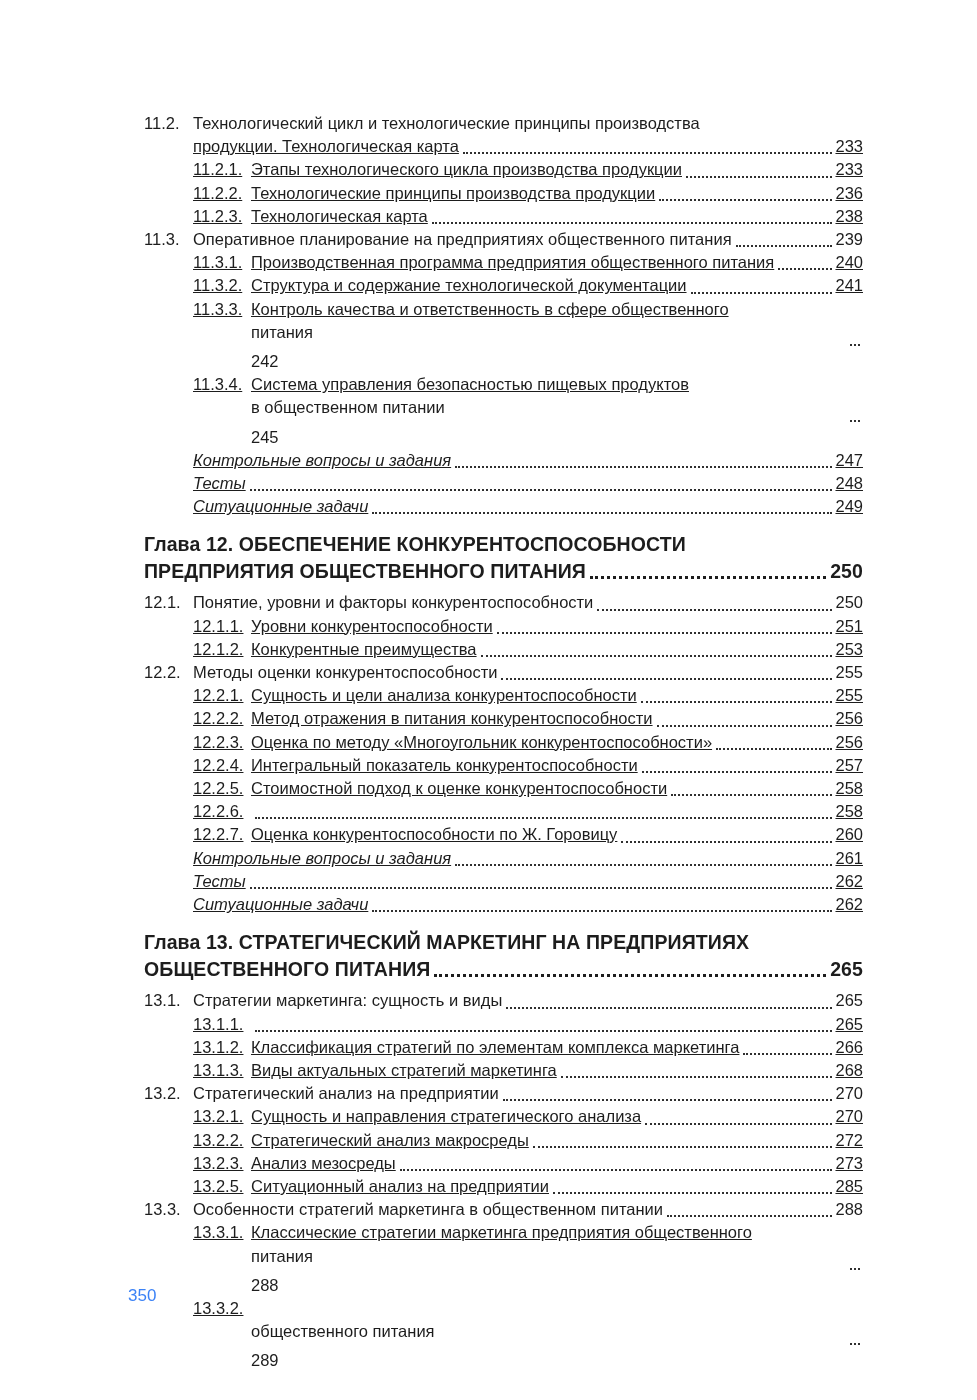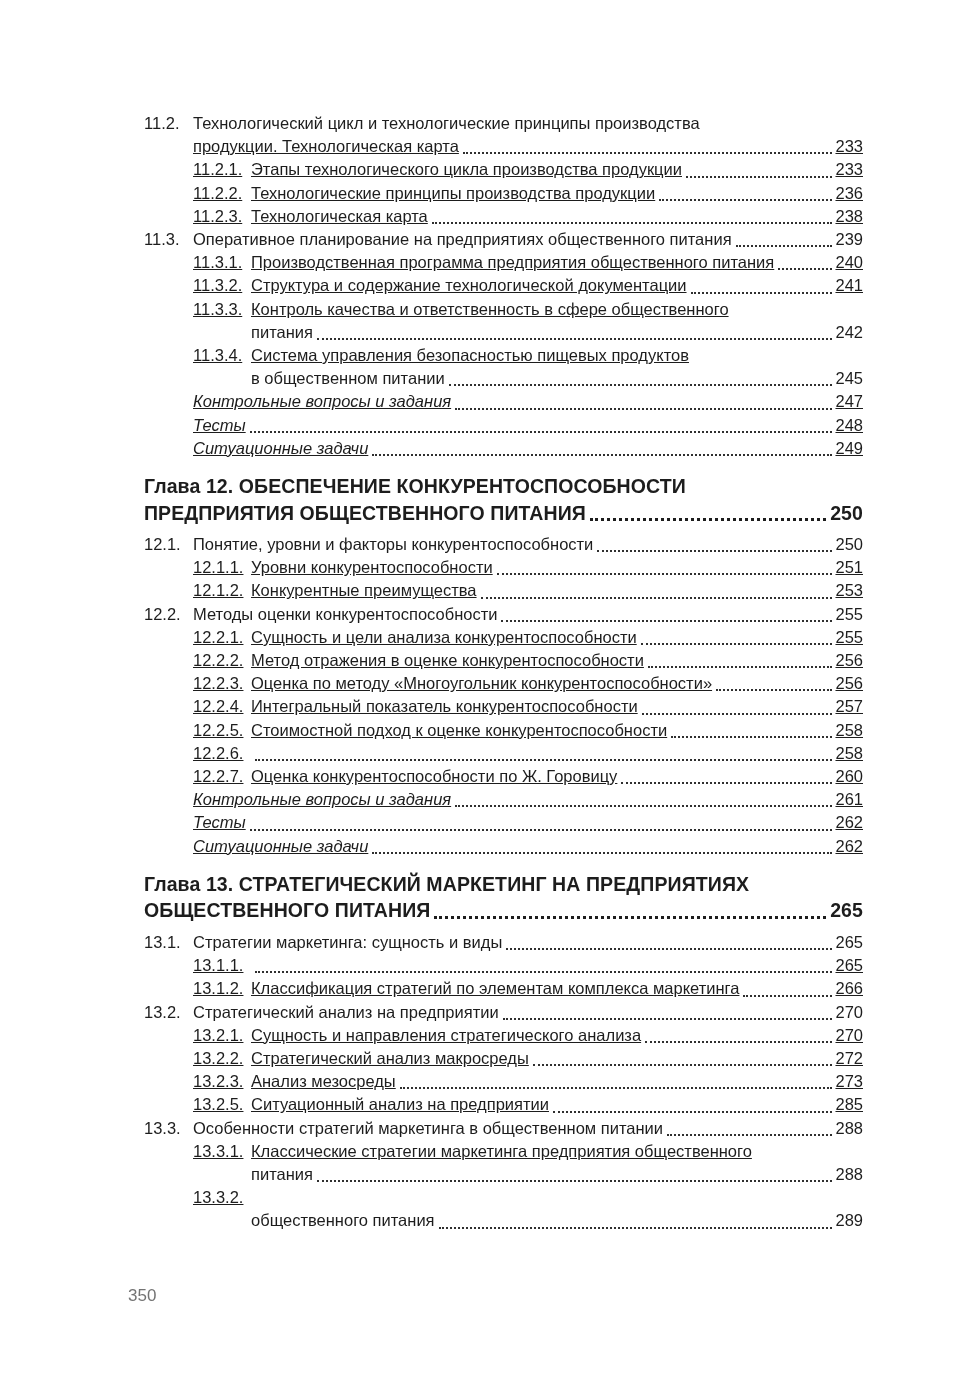--- a/index.html
+++ b/index.html
@@ -22,21 +22,21 @@
   .row {
     display: flex;
     font-size: 16.5px;
     line-height: 23.2px;
     white-space: nowrap;
   }
   .num { flex: 0 0 auto; }
   .row.l1 .num  { width: 49px; }
   .row.l2 .num  { width: 58px; }
   .row.l2, .row.italic, .row.cont1 { padding-left: 49px; text-decoration: underline; }
-  .row.cont2 { padding-left: 107px; }
+  .row.cont2 { padding-left: 107px; flex-direction: column; }
   .row.italic .txt { font-style: italic; }
   .txt { flex: 0 0 auto; }
   .dots {
     flex: 1 1 auto;
     min-width: 10px;
     align-self: flex-end;
     height: 0;
     border-bottom: 2px dotted #2f2f2f;
     margin: 0 3px 4px 4px;
   }
@@ -51,21 +51,21 @@
   .row.chapterB { margin-bottom: 7px; }
   .row.chapterB .dots {
     border-bottom: 3px dotted #1d1d1d;
     margin: 0 4px 5px 4px;
   }
   .footer {
     position: absolute;
     left: 128px;
     top: 1286px;
     font-size: 17px;
-    color: #737373;
+    color: #3b82f6;
   }
 </style>
 </head>
 <body>
 
 <div class="page">
   <div class="toc">
       <div class="row l1">
         <span class="num">11.2.</span>
         <span class="txt">Технологический цикл и технологические принципы производства</span>
@@ -177,21 +177,21 @@
         <span class="pagenum">255</span>
       </div>
       <div class="row l2">
         <span class="num">12.2.1.</span>
         <span class="txt">Сущность и цели анализа конкурентоспособности</span>
         <span class="dots"></span>
         <span class="pagenum">255</span>
       </div>
       <div class="row l2">
         <span class="num">12.2.2.</span>
-        <span class="txt">Метод отражения в оценке конкурентоспособности</span>
+        <span class="txt">Метод отражения в питания конкурентоспособности</span>
         <span class="dots"></span>
         <span class="pagenum">256</span>
       </div>
       <div class="row l2">
         <span class="num">12.2.3.</span>
         <span class="txt">Оценка по методу «Многоугольник конкурентоспособности»</span>
         <span class="dots"></span>
         <span class="pagenum">256</span>
       </div>
       <div class="row l2">
@@ -249,20 +249,26 @@
       <div class="row l2">
         <span class="num">13.1.1.</span>
         <span class="dots"></span>
         <span class="pagenum">265</span>
       </div>
       <div class="row l2">
         <span class="num">13.1.2.</span>
         <span class="txt">Классификация стратегий по элементам комплекса маркетинга</span>
         <span class="dots"></span>
         <span class="pagenum">266</span>
+      </div>
+      <div class="row l2">
+        <span class="num">13.1.3.</span>
+        <span class="txt">Виды актуальных стратегий маркетинга</span>
+        <span class="dots"></span>
+        <span class="pagenum">268</span>
       </div>
       <div class="row l1">
         <span class="num">13.2.</span>
         <span class="txt">Стратегический анализ на предприятии</span>
         <span class="dots"></span>
         <span class="pagenum">270</span>
       </div>
       <div class="row l2">
         <span class="num">13.2.1.</span>
         <span class="txt">Сущность и направления стратегического анализа</span>

